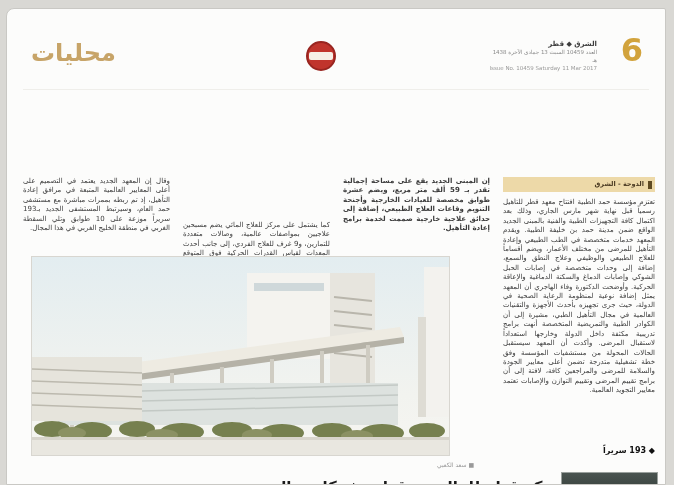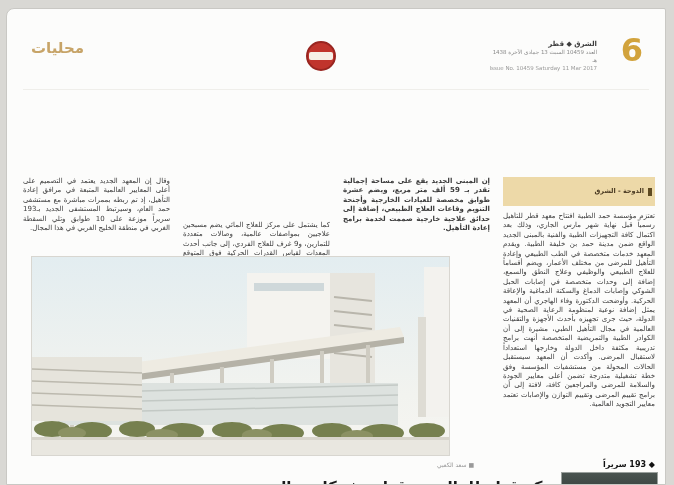--- a/index.html
+++ b/index.html
@@ -10,21 +10,21 @@
   }
   .canvas{position:relative;width:674px;height:485px;}
   .page{
     position:absolute;left:6px;top:8px;width:660px;height:477px;
     background:#fcfcfb;border:1px solid #c9c8c4;border-radius:8px 2px 0 0;
     overflow:hidden;box-sizing:border-box;
   }
   
   .section-label{
     position:absolute;left:24px;top:30px;
-    font-size:15px;font-weight:bold;color:#c7a468;direction:rtl;
+    font-size:24px;font-weight:bold;color:#c7a468;direction:rtl;
     letter-spacing:0.5px;
   }
   .logo{
     position:absolute;left:299px;top:32px;width:30px;height:30px;
     border-radius:50%;background:#c0342c;border:2px solid #992520;
     overflow:hidden;box-sizing:border-box;
   }
   .logo .band{
     position:absolute;left:1px;right:1px;top:9px;height:8px;
     background:#f6efe6;border-radius:2px;
@@ -60,21 +60,21 @@
   }
   .col{font-size:7px;line-height:9.4px;color:#3a3a3a;text-align:justify;text-align-last:right;direction:rtl;}
   .col-main{width:152px;flex:none;}
   .col-sub{flex:1;}
   .col-text{overflow:hidden;}
   .col2 .col-text{height:62px;font-weight:bold;}
   .col3 .col-text{height:50px;margin-top:44px;}
   .col4 .col-text{height:70px;}
   .col-main .col-text{height:243px;}
   .byline-box{
-    height:29px;background:#edd9a8;margin-bottom:6px;
+    height:15px;background:#edd9a8;margin-bottom:6px;
     display:flex;align-items:center;gap:4px;padding:0 3px;direction:rtl;
   }
   .byline-icon{width:4px;height:8px;background:#5e4a22;flex:none;}
   .byline-text{font-size:6.5px;font-weight:bold;color:#4a3a22;white-space:nowrap;}
   .subhead{
     margin-top:5px;font-size:8px;font-weight:bold;color:#111;direction:rtl;text-align:right;
   }
   .subhead-followup{
     margin-top:4px;font-size:7px;color:#3a3a3a;direction:rtl;text-align:right;
   }

